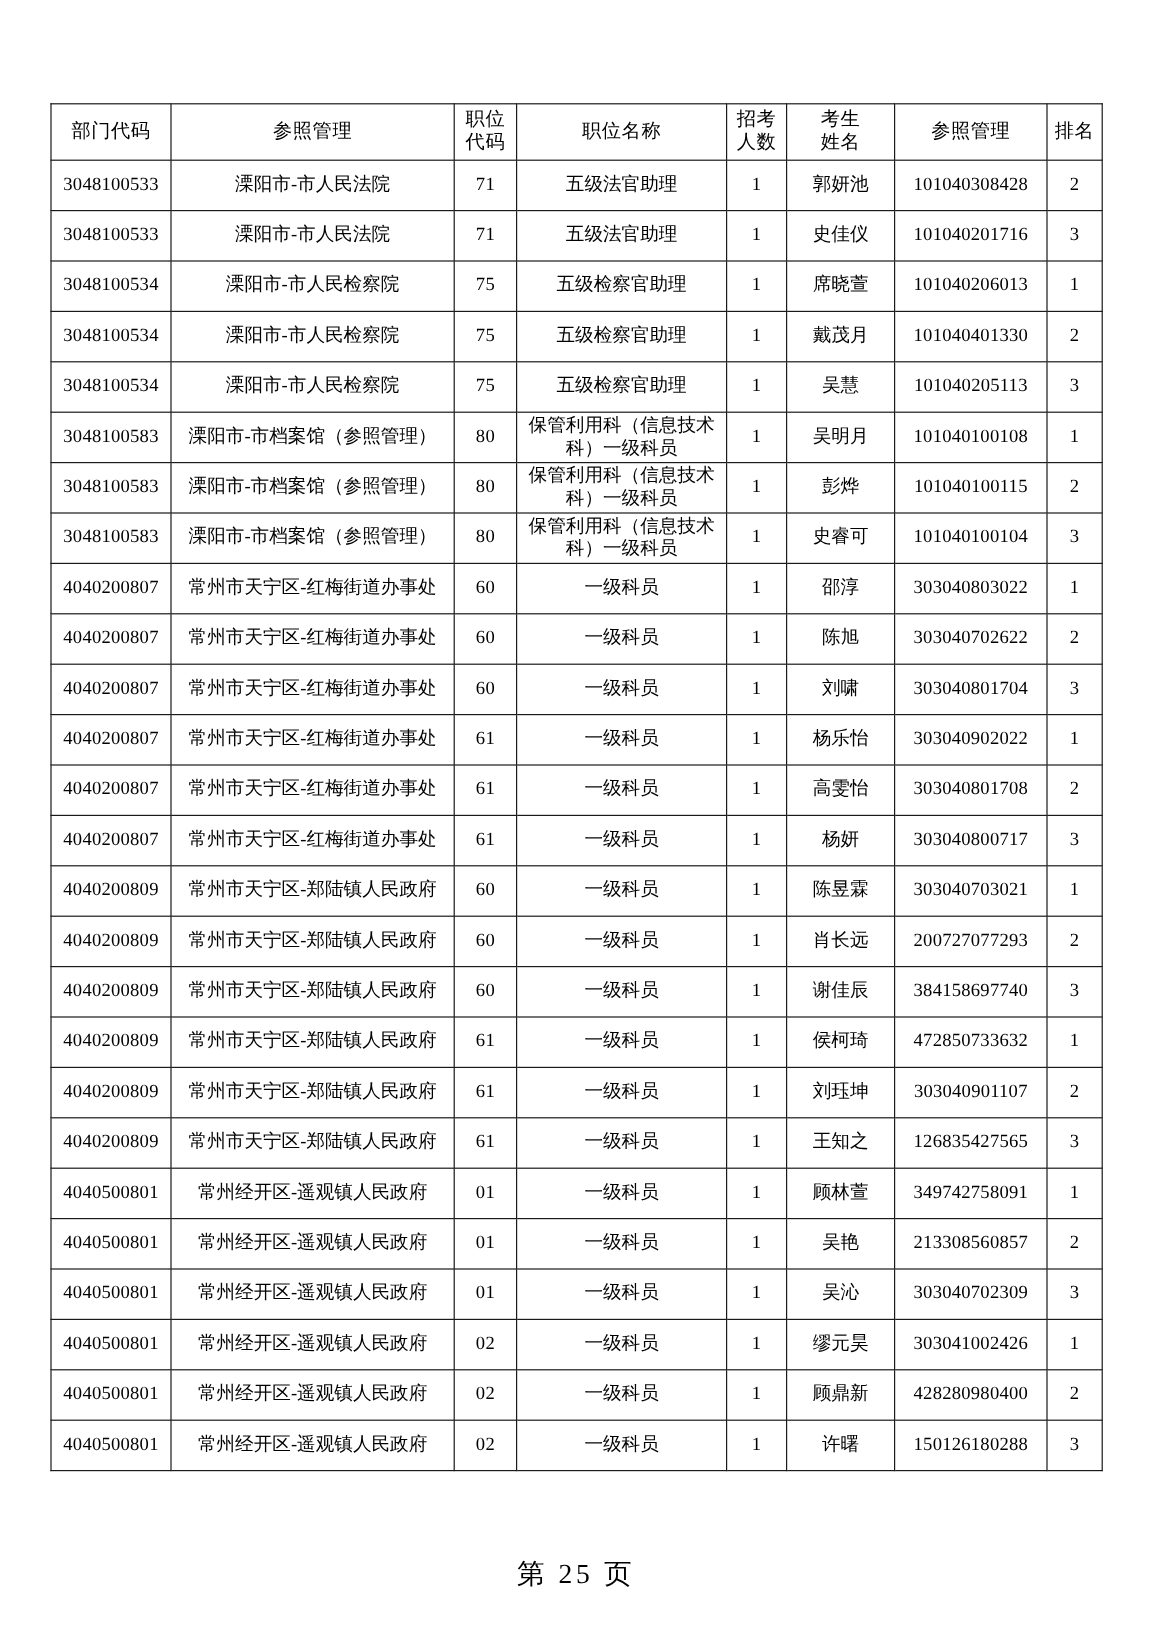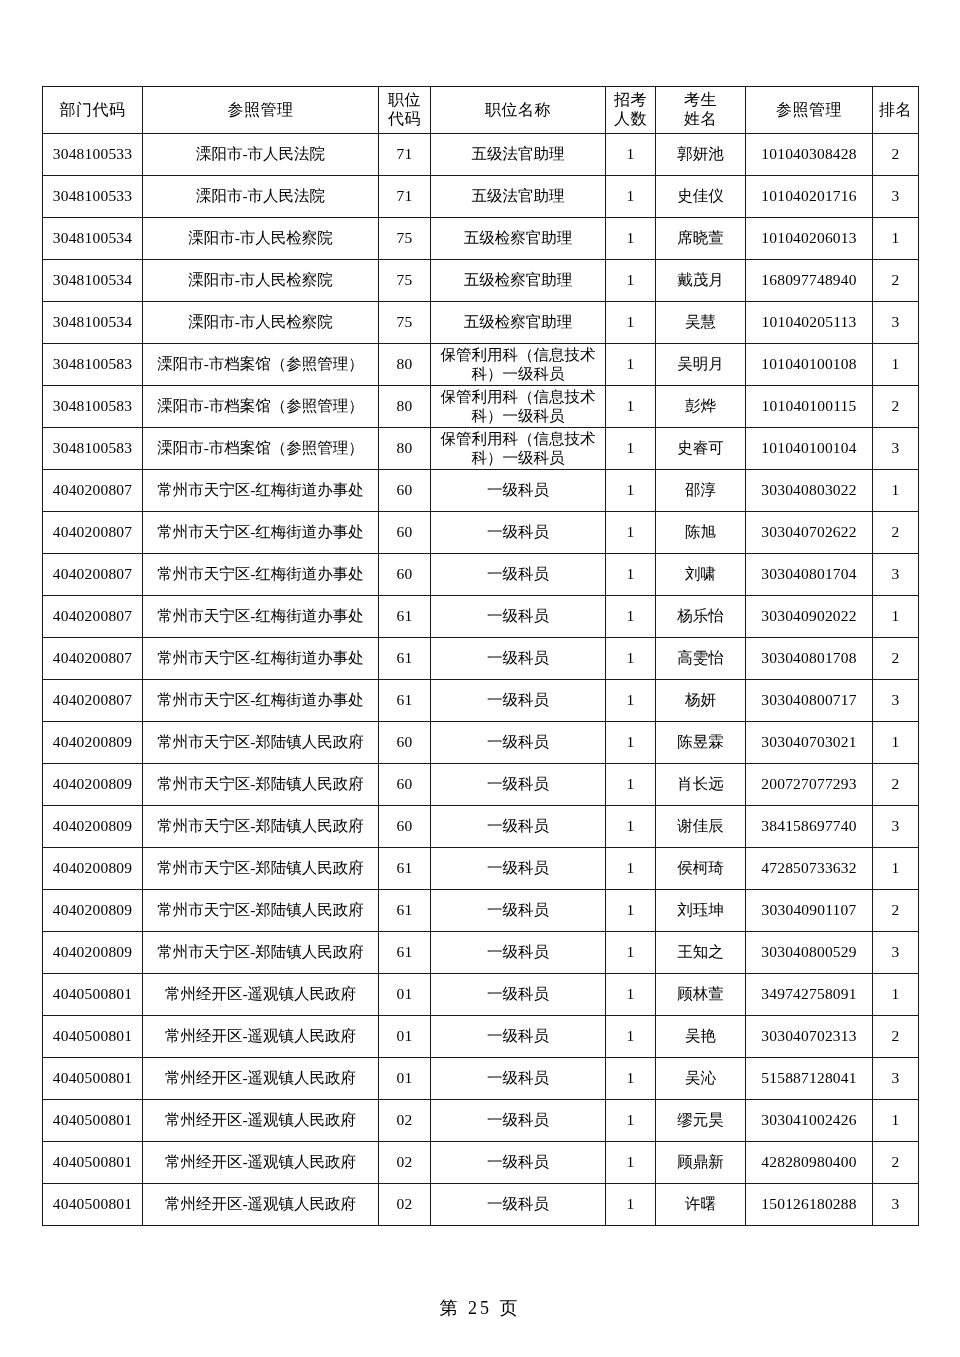--- a/index.html
+++ b/index.html
@@ -71,21 +71,21 @@
   .hdr-two-line {
     display: block;
     line-height: 1.18;
   }
   .footer {
     position: absolute;
     left: 0;
     top: 1296px;
     width: 960px;
     text-align: center;
-    font-size: 18px;
+    font-size: 23px;
     letter-spacing: 3px;
     font-family: "Liberation Serif", "DejaVu Serif", serif;
   }
 </style>
 </head>
 <body>
 
 <div class="page">
 
   <div class="table-wrap">
@@ -162,21 +162,21 @@
             <td class="cell-num">101040206013</td>
             <td class="cell-num">1</td>
           </tr>
           <tr>
             <td class="cell-num">3048100534</td>
             <td>溧阳市-市人民检察院</td>
             <td class="cell-num">75</td>
             <td>五级检察官助理</td>
             <td class="cell-num">1</td>
             <td>戴茂月</td>
-            <td class="cell-num">168097748940</td>
+            <td class="cell-num">101040401330</td>
             <td class="cell-num">2</td>
           </tr>
           <tr>
             <td class="cell-num">3048100534</td>
             <td>溧阳市-市人民检察院</td>
             <td class="cell-num">75</td>
             <td>五级检察官助理</td>
             <td class="cell-num">1</td>
             <td>吴慧</td>
             <td class="cell-num">101040205113</td>
@@ -322,51 +322,51 @@
             <td class="cell-num">303040901107</td>
             <td class="cell-num">2</td>
           </tr>
           <tr>
             <td class="cell-num">4040200809</td>
             <td>常州市天宁区-郑陆镇人民政府</td>
             <td class="cell-num">61</td>
             <td>一级科员</td>
             <td class="cell-num">1</td>
             <td>王知之</td>
-            <td class="cell-num">303040800529</td>
+            <td class="cell-num">126835427565</td>
             <td class="cell-num">3</td>
           </tr>
           <tr>
             <td class="cell-num">4040500801</td>
             <td>常州经开区-遥观镇人民政府</td>
             <td class="cell-num">01</td>
             <td>一级科员</td>
             <td class="cell-num">1</td>
             <td>顾林萱</td>
             <td class="cell-num">349742758091</td>
             <td class="cell-num">1</td>
           </tr>
           <tr>
             <td class="cell-num">4040500801</td>
             <td>常州经开区-遥观镇人民政府</td>
             <td class="cell-num">01</td>
             <td>一级科员</td>
             <td class="cell-num">1</td>
             <td>吴艳</td>
-            <td class="cell-num">303040702313</td>
+            <td class="cell-num">213308560857</td>
             <td class="cell-num">2</td>
           </tr>
           <tr>
             <td class="cell-num">4040500801</td>
             <td>常州经开区-遥观镇人民政府</td>
             <td class="cell-num">01</td>
             <td>一级科员</td>
             <td class="cell-num">1</td>
             <td>吴沁</td>
-            <td class="cell-num">515887128041</td>
+            <td class="cell-num">303040702309</td>
             <td class="cell-num">3</td>
           </tr>
           <tr>
             <td class="cell-num">4040500801</td>
             <td>常州经开区-遥观镇人民政府</td>
             <td class="cell-num">02</td>
             <td>一级科员</td>
             <td class="cell-num">1</td>
             <td>缪元昊</td>
             <td class="cell-num">303041002426</td>

